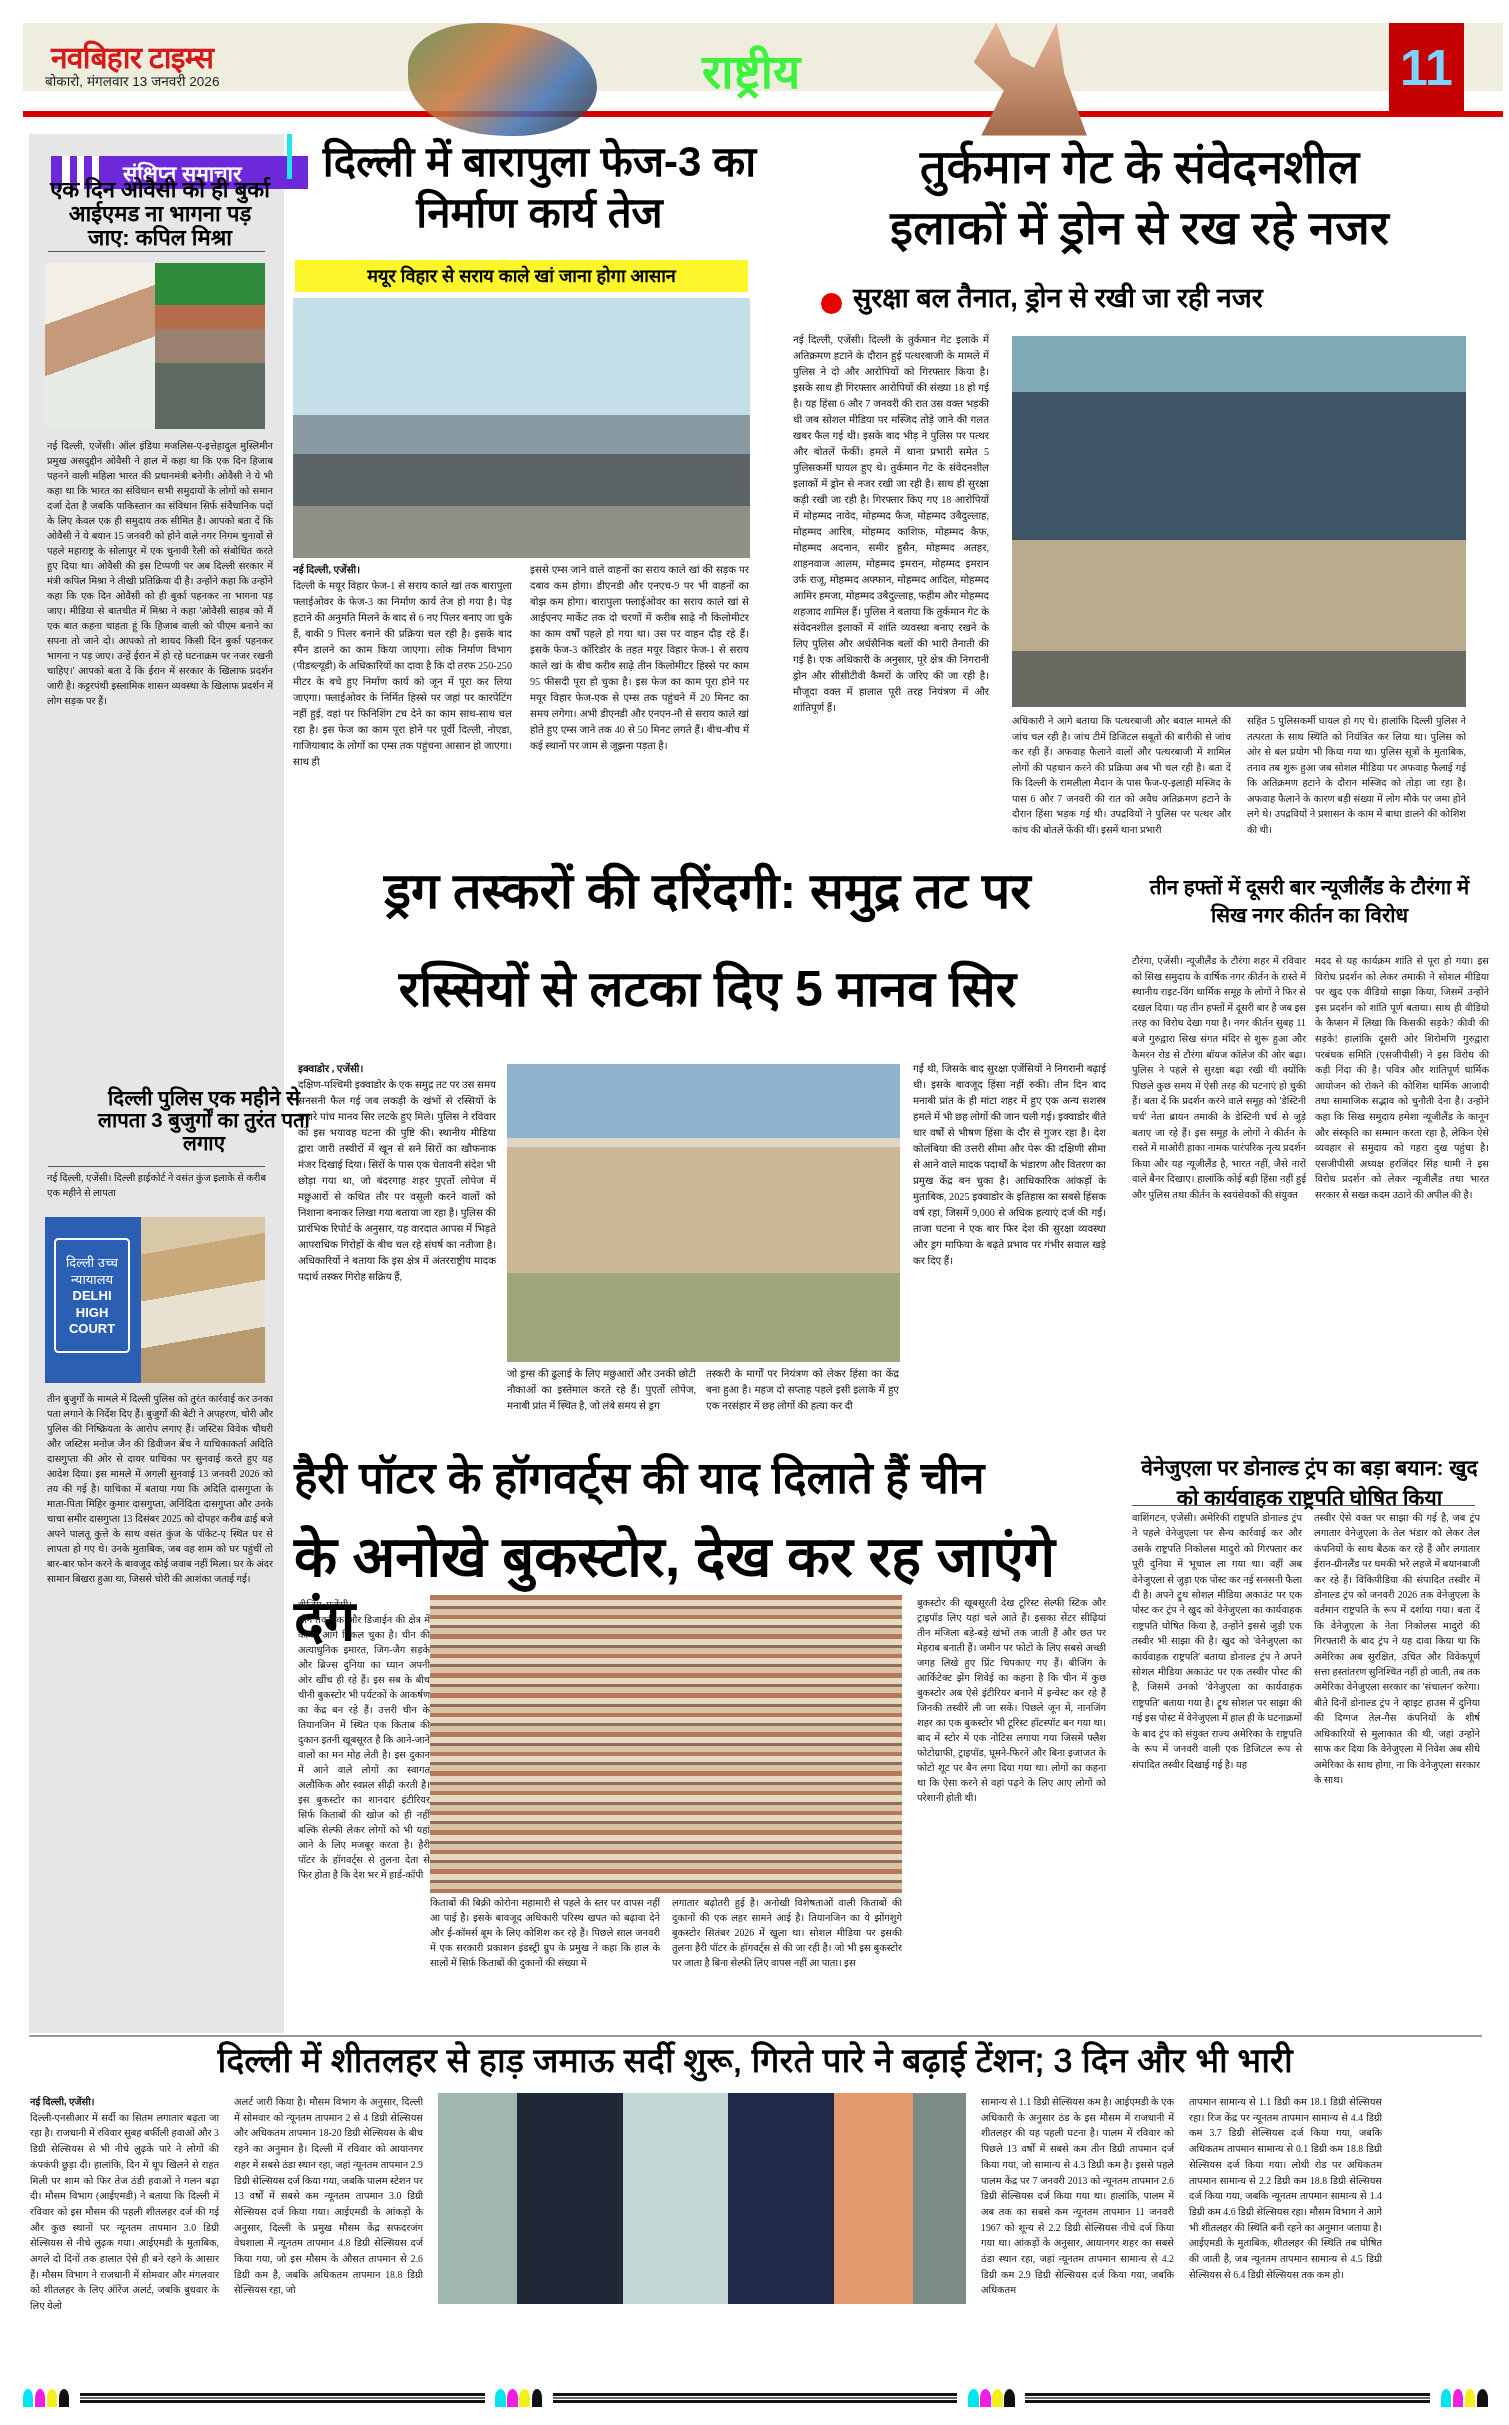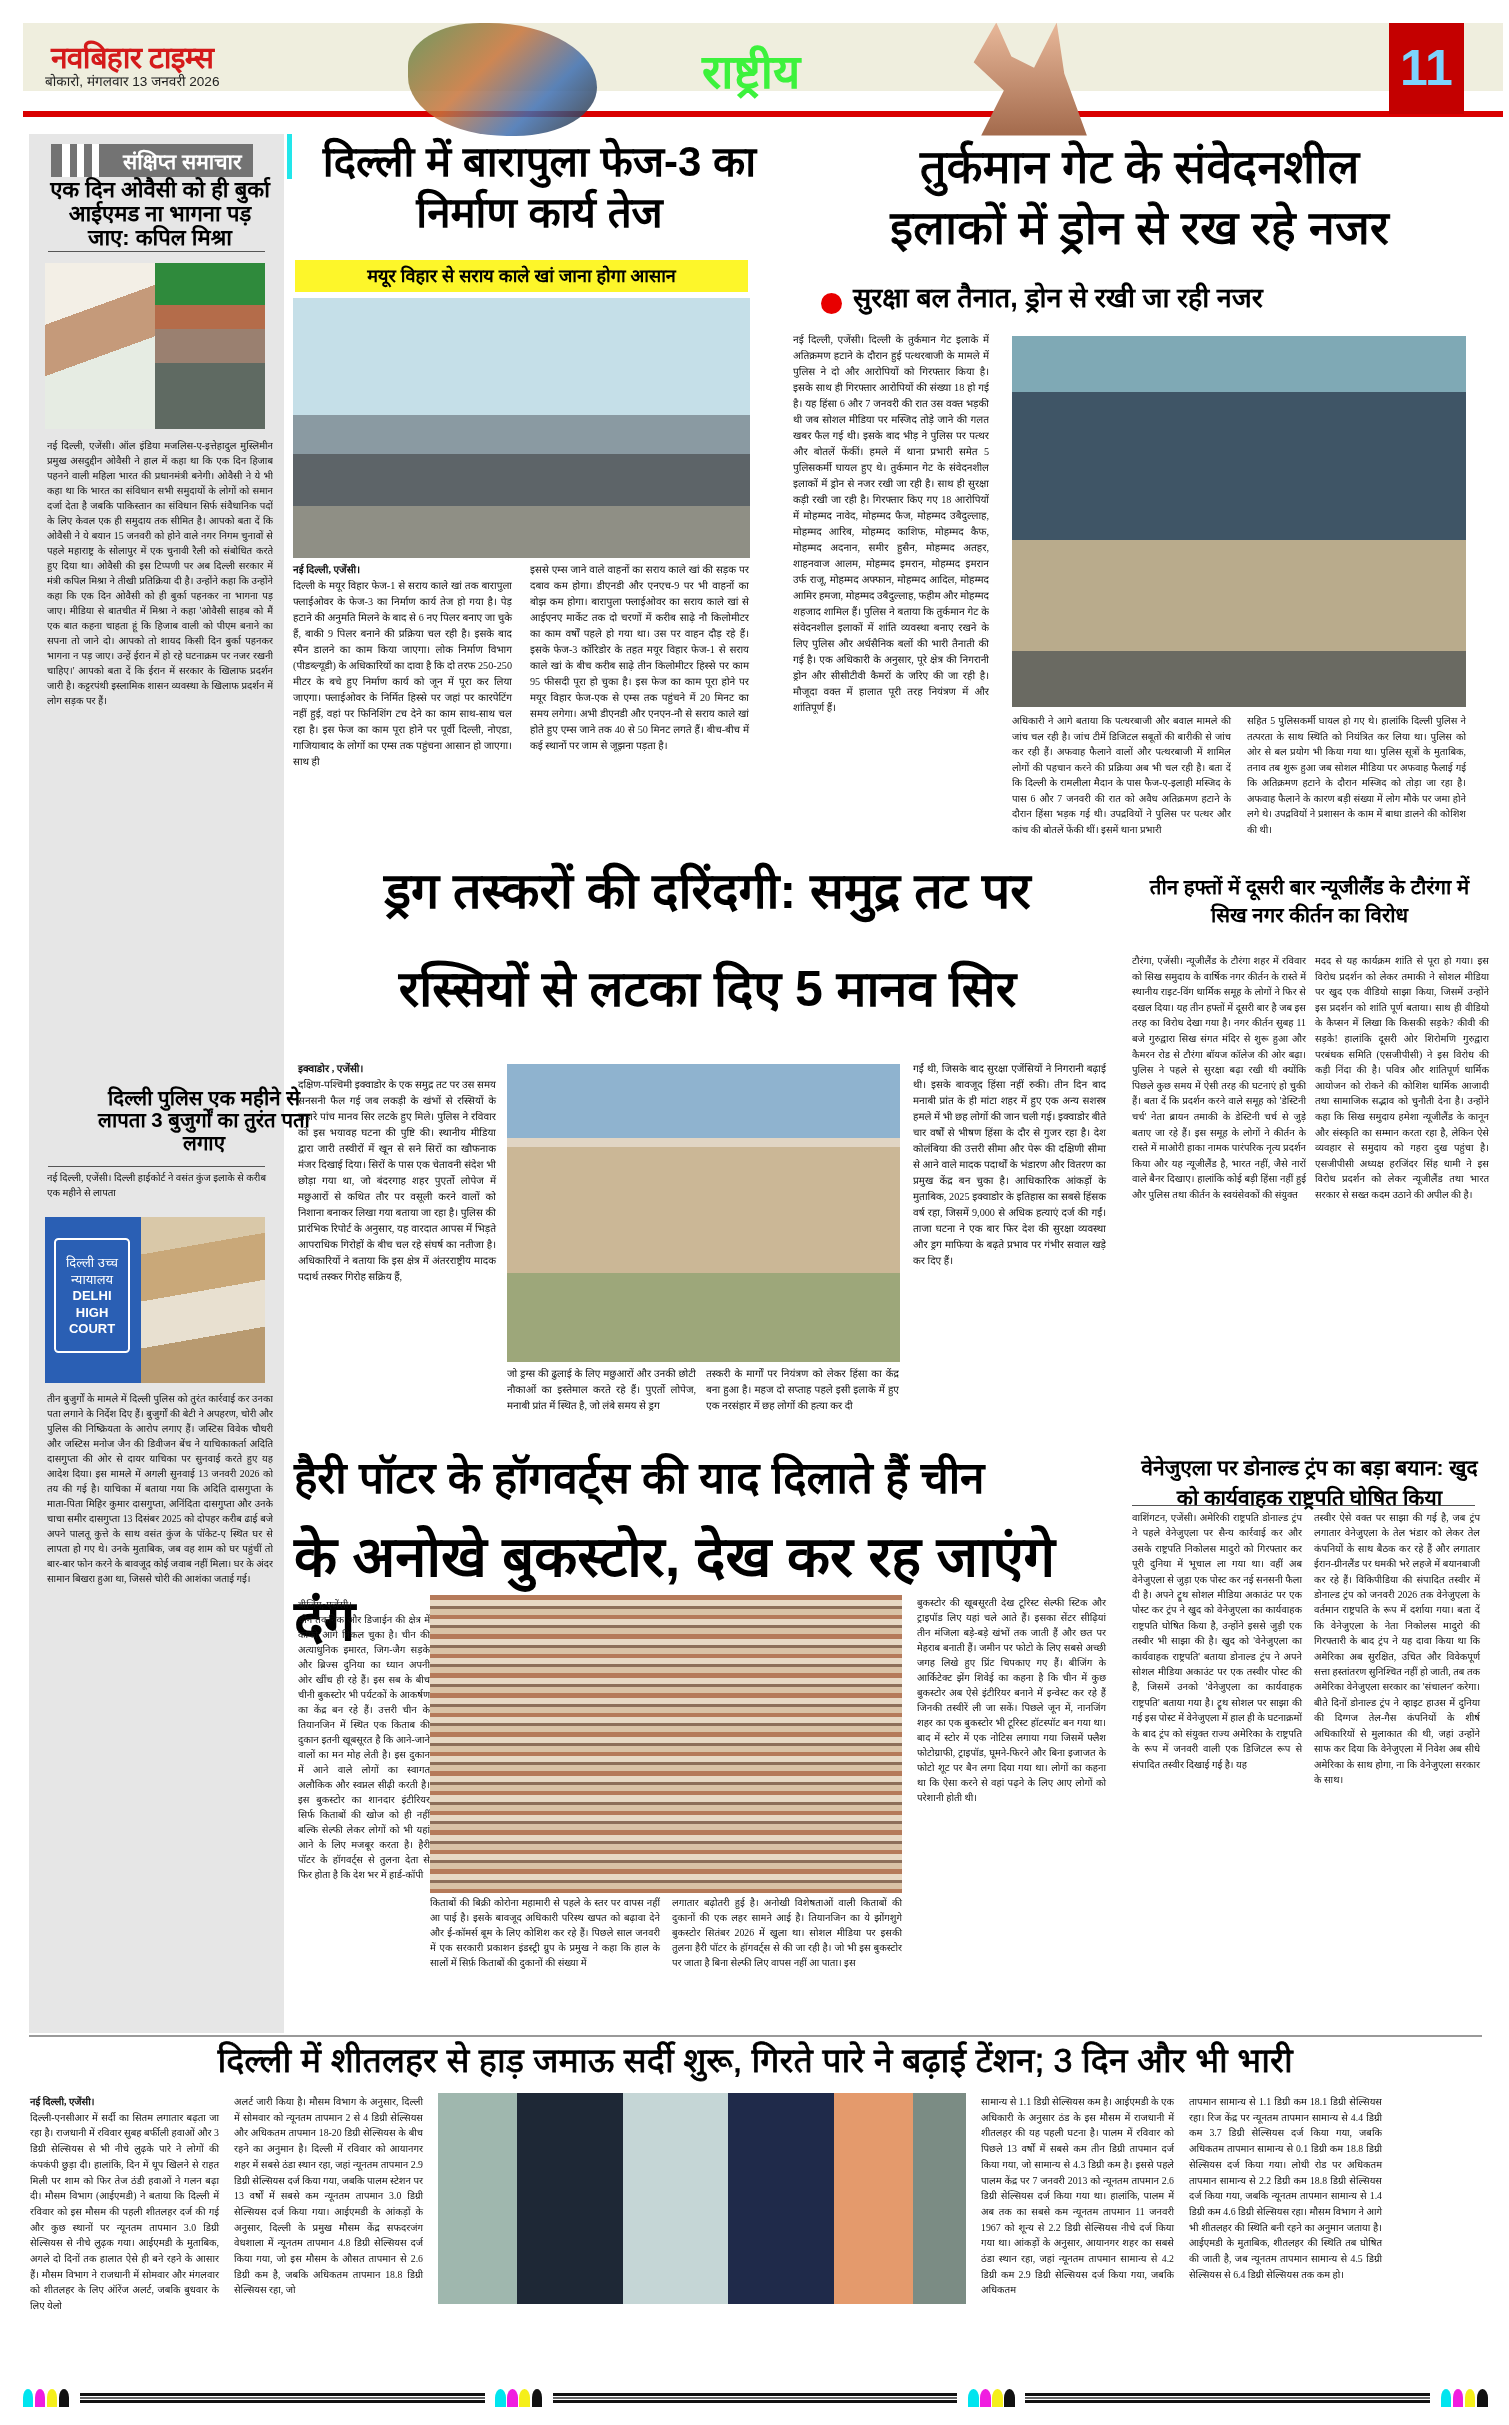--- a/index.html
+++ b/index.html
@@ -8,21 +8,21 @@
 .masthead{left:22.6px;top:22.6px;width:1480px;height:91px;background:#efeede}
 .mh-white{left:22.6px;top:91px;width:1480px;height:21px;background:#fff}
 .mh-red{left:22.6px;top:111px;width:1480px;height:6px;background:#d90000}
 .brand{left:51px;top:36px;font-size:30px;font-weight:bold;color:#d41a1a;font-family:"Liberation Sans",sans-serif;letter-spacing:-0.8px}
 .dateline{left:45px;top:71px;font-size:13.6px;color:#222;font-family:"Liberation Sans",sans-serif}
 .section{left:702px;top:38px;font-size:47px;font-weight:bold;color:#3cf23c;font-family:"Liberation Sans",sans-serif}
 .pagebox{left:1389px;top:22.6px;width:75px;height:91px;background:#c40000;color:#7dd3fc;font-size:50px;font-weight:bold;text-align:center;line-height:91px;font-family:"Liberation Sans",sans-serif}
 .map-art{left:408px;top:22.6px;width:189px;height:113px;border-radius:40% 60% 45% 55%;background:linear-gradient(135deg,#5a8a4a,#c8743a 40%,#3f6fb0 70%,#2b2b2b);opacity:.85}
 .statue{left:951px;top:22.6px;width:151px;height:113px;background:linear-gradient(180deg,#e8b89a,#a36a4c);clip-path:polygon(30% 0,40% 30%,55% 40%,70% 0,75% 45%,90% 100%,20% 100%,35% 60%,15% 35%)}
 .sidebar{left:29px;top:134px;width:255px;height:1899px;background:#e6e6e6}
-.brief-tag{left:51px;top:144px;width:202px;height:33px;background:#737373}
+.brief-tag{left:51px;top:156px;width:257px;height:33px;background:#6d28d9}
 .brief-tag .bars{position:absolute;left:10.6px;top:0;width:45px;height:33px;background:repeating-linear-gradient(90deg,#fff 0 7.5px,transparent 7.5px 15px)}
 .brief-tag span{position:absolute;left:72px;top:3px;font-size:21px;color:#fff;font-weight:bold;font-family:"Liberation Sans",sans-serif}
 .hd{font-family:"Liberation Sans",sans-serif;font-weight:bold;color:#000;line-height:1.1;text-align:center}
 .body{font-family:Liberation Serif, serif;font-size:10.2px;line-height:16px;text-align:justify;color:#111}
 .body b{font-weight:bold}
 .rule{background:#555;height:0.8px}
 .photo{overflow:hidden}
 .caption-bar{background:#fdf62a}
 .bullet{width:21px;height:21px;border-radius:50%;background:#e80000}
 .cmyk{display:flex;gap:1.5px}

